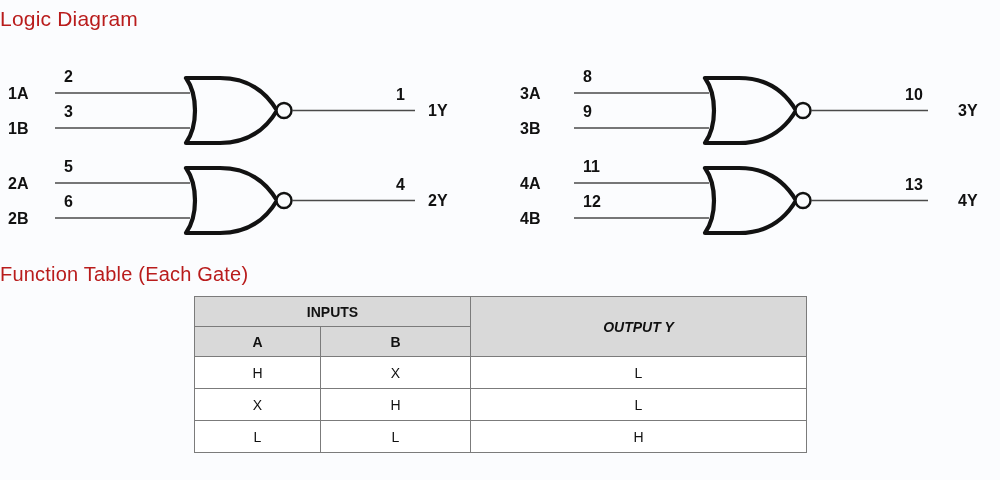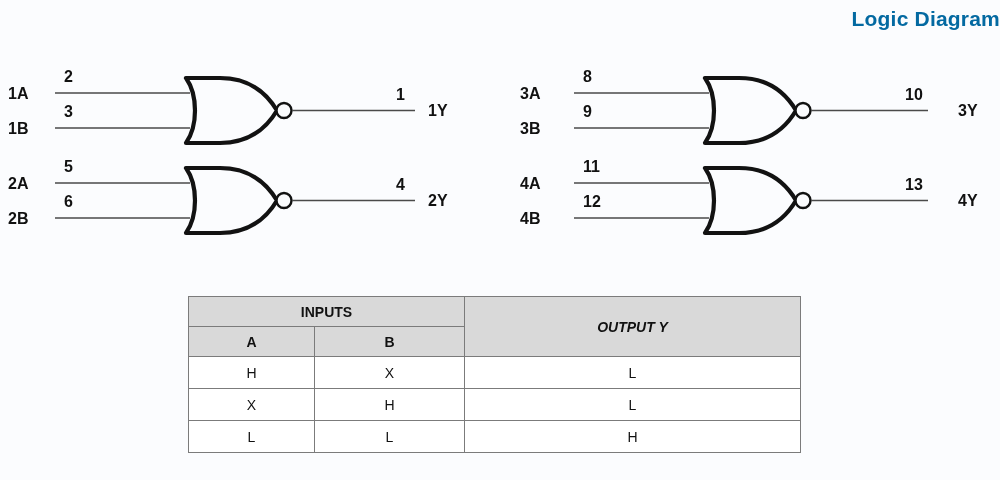--- a/index.html
+++ b/index.html
@@ -19,23 +19,23 @@
   #stage {
     position: relative;
     width: 1000px;
     height: 480px;
   }
 
   
   .title {
     position: absolute;
     width: 100%;
-    text-align: right;
-    font-weight: bold;
-    color: #0369a1;
+    text-align: left;
+    font-weight: normal;
+    color: #b91c1c;
     letter-spacing: 0.2px;
   }
   #diagram-title {
     top: 7px;
     font-size: 21px;
   }
   #table-title {
     top: 263px;
     font-size: 20px;
   }
@@ -74,21 +74,21 @@
   .pin-num {
     font-family: "Liberation Sans", sans-serif;
     font-size: 16px;
     font-weight: bold;
     fill: #111111;
   }
 
   
   #func-table {
     position: absolute;
-    left: 188px;
+    left: 194px;
     top: 296px;
     width: 612px;
     border-collapse: collapse;
     table-layout: fixed;
   }
   #func-table th,
   #func-table td {
     border: 1px solid #7b7b7b;
     text-align: center;
     color: #111111;
@@ -182,20 +182,21 @@
 
       <path class="gate-body" d="M 705 168 L 739 168 C 767 168 785 182 796 200.5 C 785 219 767 233 739 233 L 705 233 C 717 216 717 185 705 168 Z"></path>
       <circle class="bubble" cx="803" cy="200.5" r="7.5"></circle>
 
       <line class="wire" x1="811" y1="200.5" x2="928" y2="200.5"></line>
       <text class="pin-num" x="905" y="190">13</text>
       <text class="port-label" x="958" y="206">4Y</text>
     </g>
   </svg>
 
+  <div class="title" id="table-title">Function Table (Each Gate)</div>
 
   <table id="func-table">
     <colgroup>
       <col class="col-a">
       <col class="col-b">
       <col class="col-y">
     </colgroup>
     <thead>
       <tr>
         <th class="th-inputs" colspan="2">INPUTS</th>

